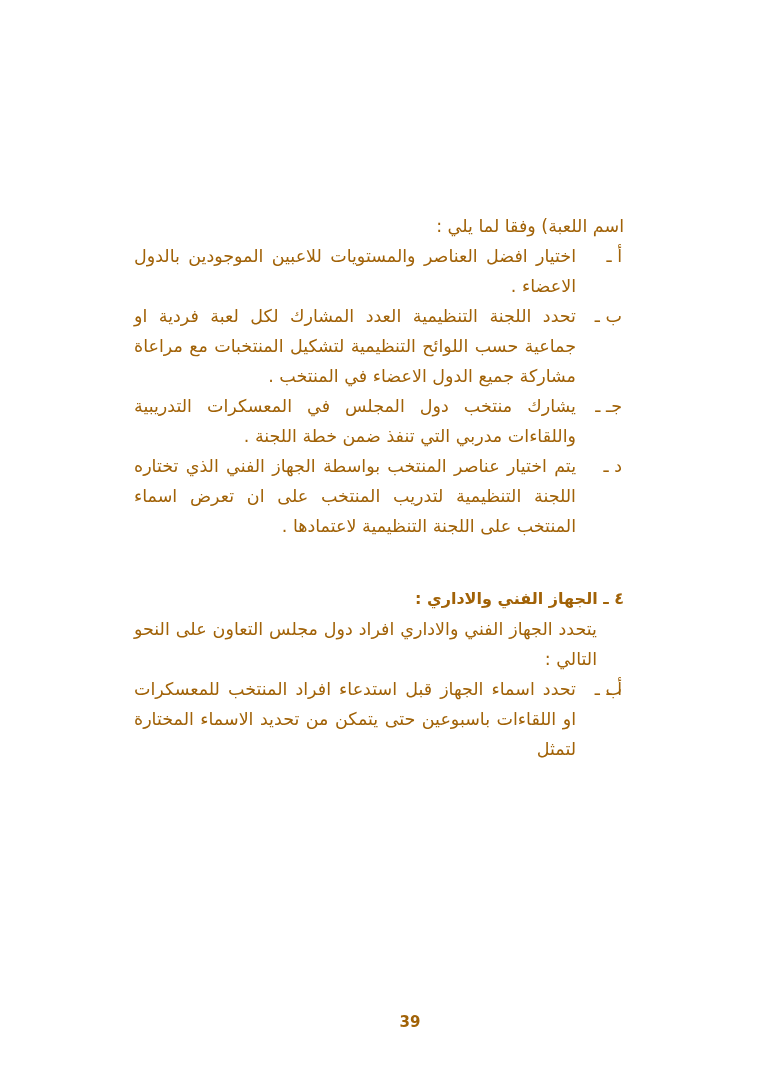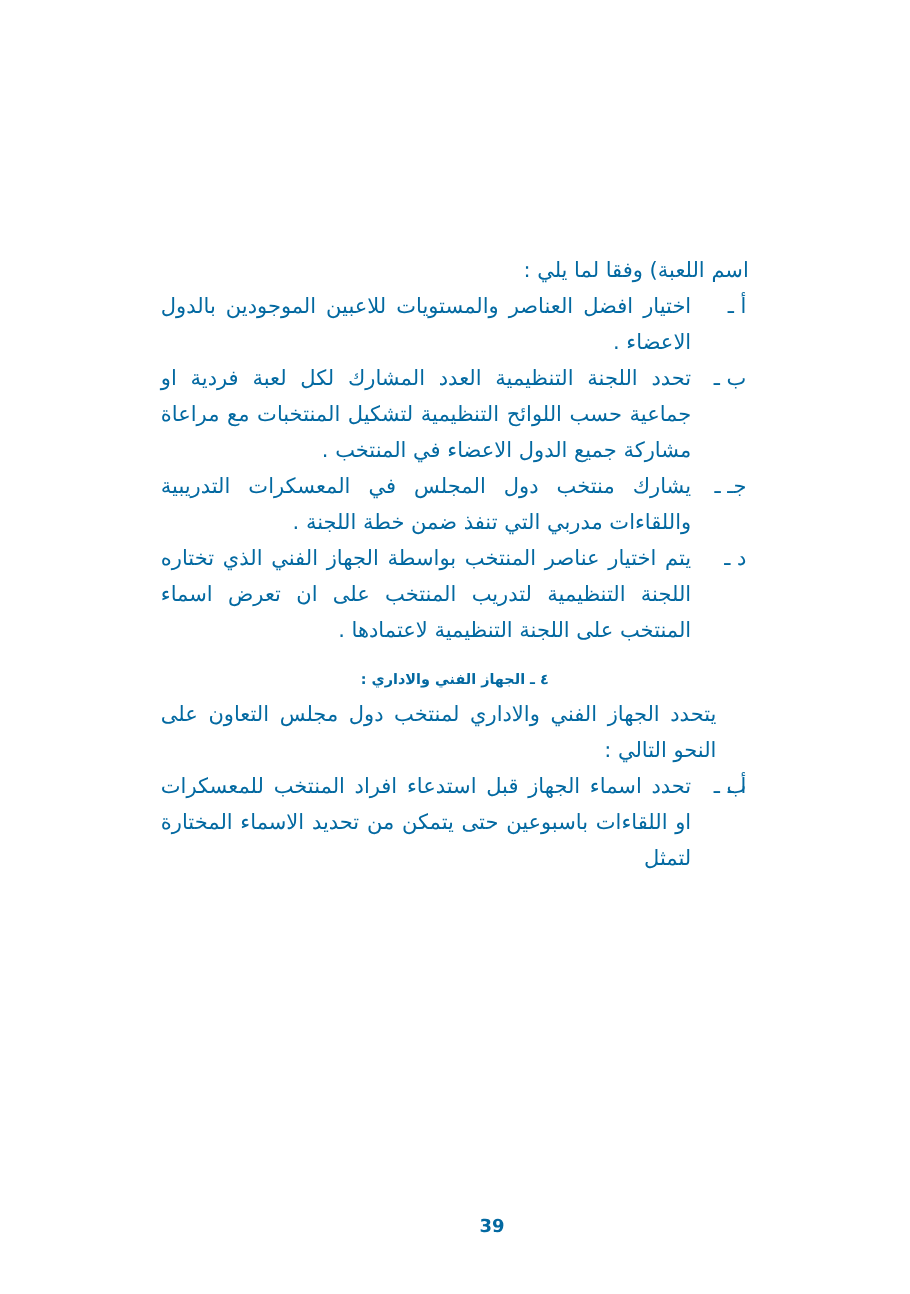--- a/index.html
+++ b/index.html
@@ -6,21 +6,21 @@
     margin: 0;
     padding: 0;
     background: #e8e8e8;
   }
   .sheet {
     position: relative;
     width: 758px;
     height: 1078px;
     margin: 0 auto;
     background: #ffffff;
-    color: #0369a1;
+    color: #a16207;
     font-family: "DejaVu Sans", sans-serif;
     overflow: hidden;
   }
   .text-block {
     position: absolute;
     top: 211px;
     right: 134px;
     width: 490px;
     direction: rtl;
     font-size: 17.5px;
@@ -37,23 +37,23 @@
     padding-right: 48px;
   }
   .clause .marker {
     position: absolute;
     right: 2px;
     top: 0;
     white-space: nowrap;
   }
   .section-heading {
     font-weight: bold;
-    font-size: 12px;
-    margin: 10px 0 0 0;
-    text-align: center;
+    font-size: 16px;
+    margin: 43px 0 0 0;
+    text-align: right;
   }
   .section-intro {
     margin: 0;
     padding-right: 27px;
   }
   .page-number {
     position: absolute;
     top: 1013px;
     left: 410px;
     transform: translateX(-50%);
@@ -85,21 +85,21 @@
         <span>يشارك منتخب دول المجلس في المعسكرات التدريبية واللقاءات مدربي التي تنفذ ضمن خطة اللجنة .</span>
       </div>
       <div class="clause">
         <span class="marker">د ـ</span>
         <span>يتم اختيار عناصر المنتخب بواسطة الجهاز الفني الذي تختاره اللجنة التنظيمية لتدريب المنتخب على ان تعرض اسماء المنتخب على اللجنة التنظيمية لاعتمادها .</span>
       </div>
     </div>
 
     <h2 class="section-heading">٤ ـ الجهاز الفني والاداري :</h2>
 
-    <p class="section-intro">يتحدد الجهاز الفني والاداري لمنتخب دول مجلس التعاون على النحو التالي :</p>
+    <p class="section-intro">يتحدد الجهاز الفني والاداري افراد دول مجلس التعاون على النحو التالي :</p>
 
     <div>
       <div class="clause">
         <span class="marker">أ ـ</span>
       </div>
       <div class="clause">
         <span class="marker">ب ـ</span>
         <span>تحدد اسماء الجهاز قبل استدعاء افراد المنتخب للمعسكرات او اللقاءات باسبوعين حتى يتمكن من تحديد الاسماء المختارة لتمثل</span>
       </div>
     </div>

